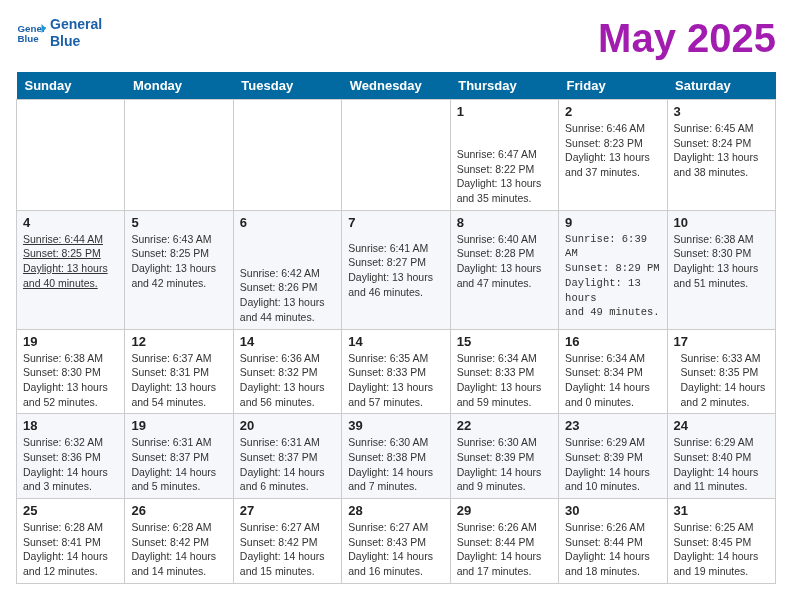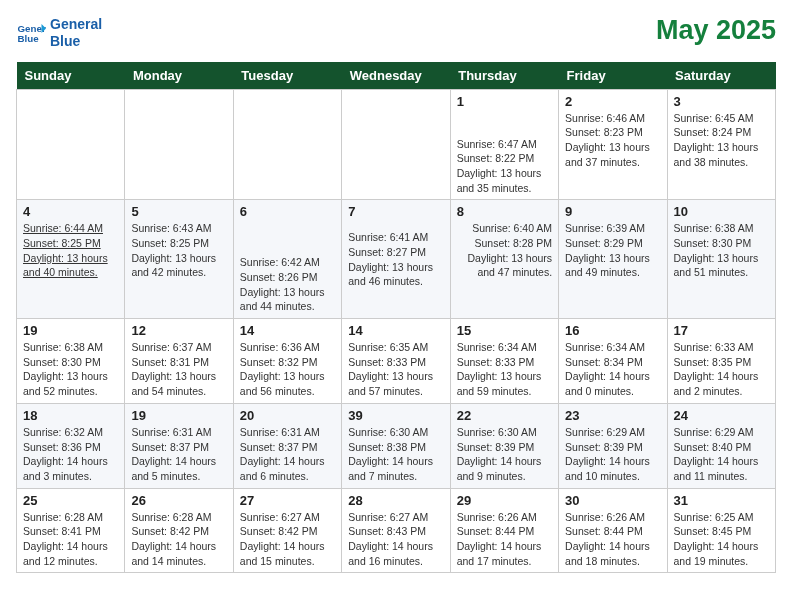--- a/index.html
+++ b/index.html
@@ -31,36 +31,36 @@
       color: #1a5fa8;
     }
     .logo-icon {
       width: 30px;
       height: 30px;
     }
     .title-block {
       text-align: right;
     }
     .month-title {
-      font-size: 27px;
+      font-size: 40px;
       font-weight: bold;
-      color: #15803d;
+      color: #a21caf;
       line-height: 1.1;
     }
     .location {
       font-size: 15px;
       color: #555;
     }
     table {
       width: 100%;
       border-collapse: collapse;
       font-size: 11px;
     }
     thead th {
-      background: #14532d;
+      background: #0369a1;
       color: #fff;
       padding: 6px 8px;
       text-align: left;
       font-size: 13px;
       font-weight: bold;
     }
     tbody td {
       border: 1px solid #ccc;
       vertical-align: top;
       padding: 4px 6px;
@@ -173,28 +173,28 @@
         </td>
         <td>
           <div class="day-num">7</div>
           <div class="day-info" style="white-space: pre-line; margin-top: 11px;">Sunrise: 6:41 AM
 Sunset: 8:27 PM
 Daylight: 13 hours
 and 46 minutes.</div>
         </td>
         <td>
           <div class="day-num">8</div>
-          <div class="day-info" style="white-space: pre-line; text-align: right;">Sunrise: 6:40 AM
+          <div class="day-info" style="white-space: pre-line;">Sunrise: 6:40 AM
 Sunset: 8:28 PM
 Daylight: 13 hours
 and 47 minutes.</div>
         </td>
         <td>
           <div class="day-num">9</div>
-          <div class="day-info" style="white-space: pre-line;">Sunrise: 6:39 AM
+          <div class="day-info" style="white-space: pre-line; font-family: Liberation Mono, monospace;">Sunrise: 6:39 AM
 Sunset: 8:29 PM
 Daylight: 13 hours
 and 49 minutes.</div>
         </td>
         <td>
           <div class="day-num">10</div>
           <div class="day-info" style="white-space: pre-line;">Sunrise: 6:38 AM
 Sunset: 8:30 PM
 Daylight: 13 hours
 and 51 minutes.</div>
@@ -238,21 +238,21 @@
         </td>
         <td>
           <div class="day-num">16</div>
           <div class="day-info" style="white-space: pre-line;">Sunrise: 6:34 AM
 Sunset: 8:34 PM
 Daylight: 14 hours
 and 0 minutes.</div>
         </td>
         <td>
           <div class="day-num">17</div>
-          <div class="day-info" style="white-space: pre-line;">Sunrise: 6:33 AM
+          <div class="day-info" style="white-space: pre-line; margin-left: 7px;">Sunrise: 6:33 AM
 Sunset: 8:35 PM
 Daylight: 14 hours
 and 2 minutes.</div>
         </td>
       </tr>
       <tr>
         <td>
           <div class="day-num">18</div>
           <div class="day-info" style="white-space: pre-line;">Sunrise: 6:32 AM
 Sunset: 8:36 PM

